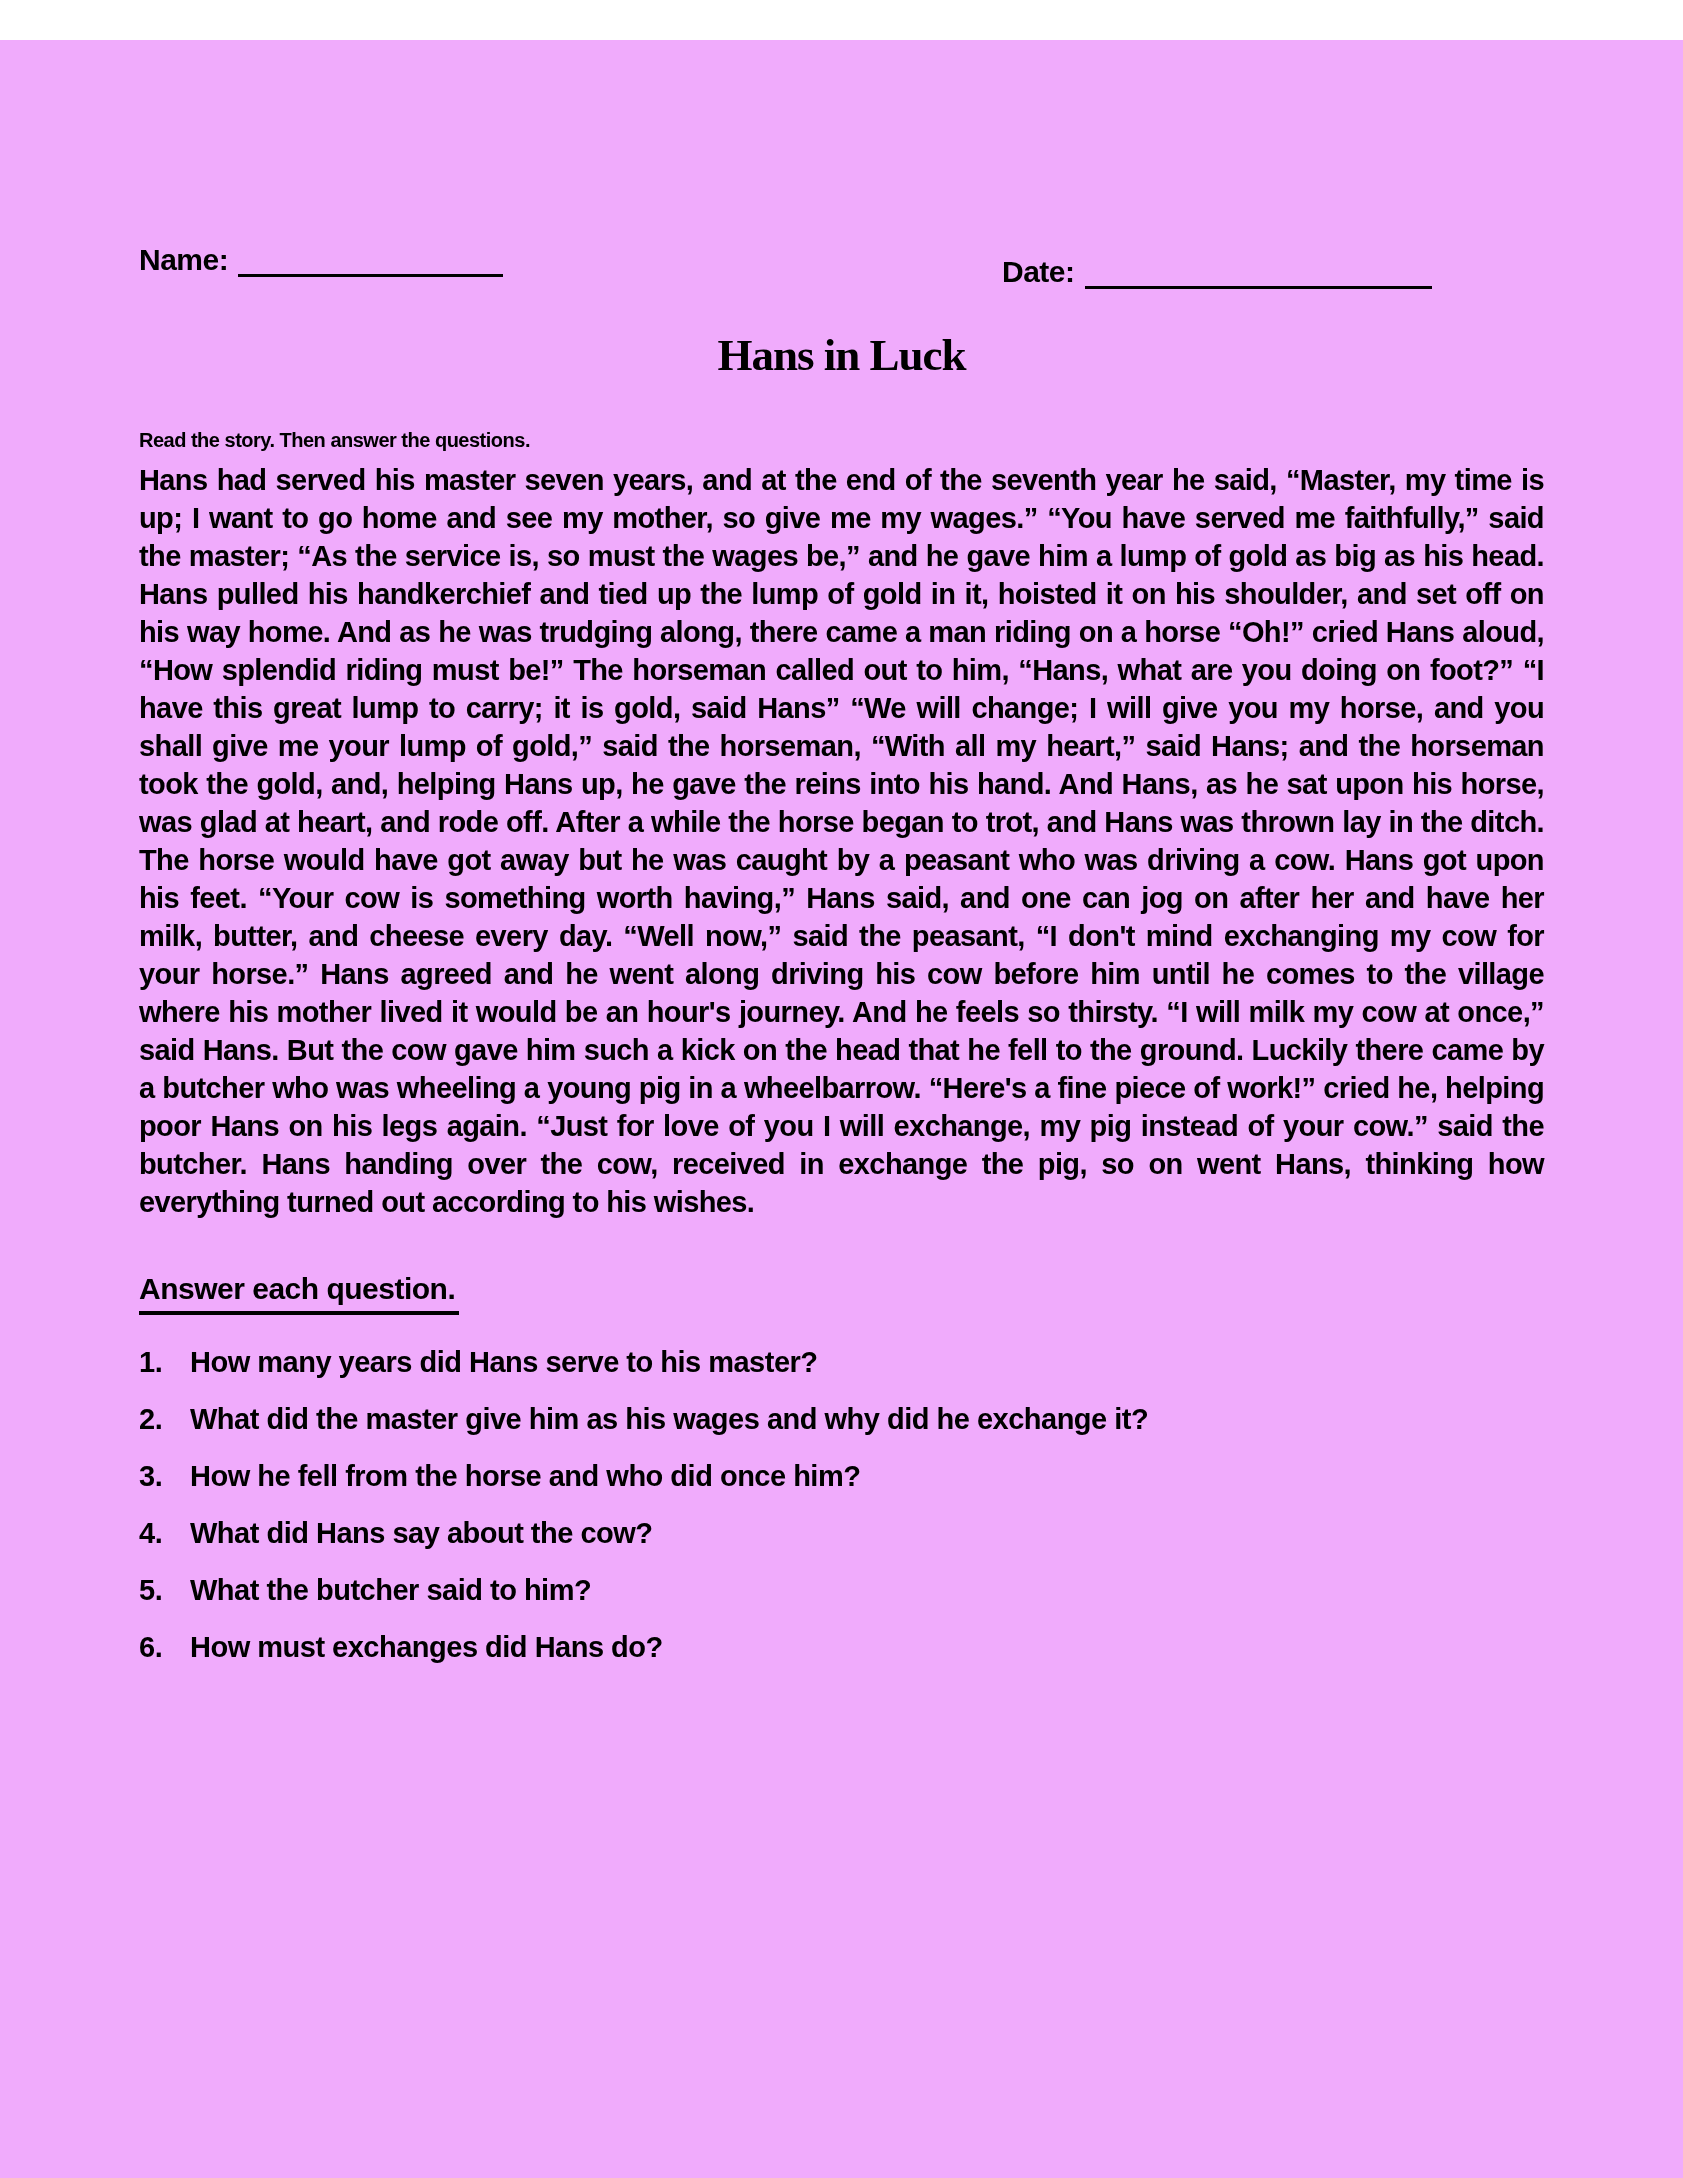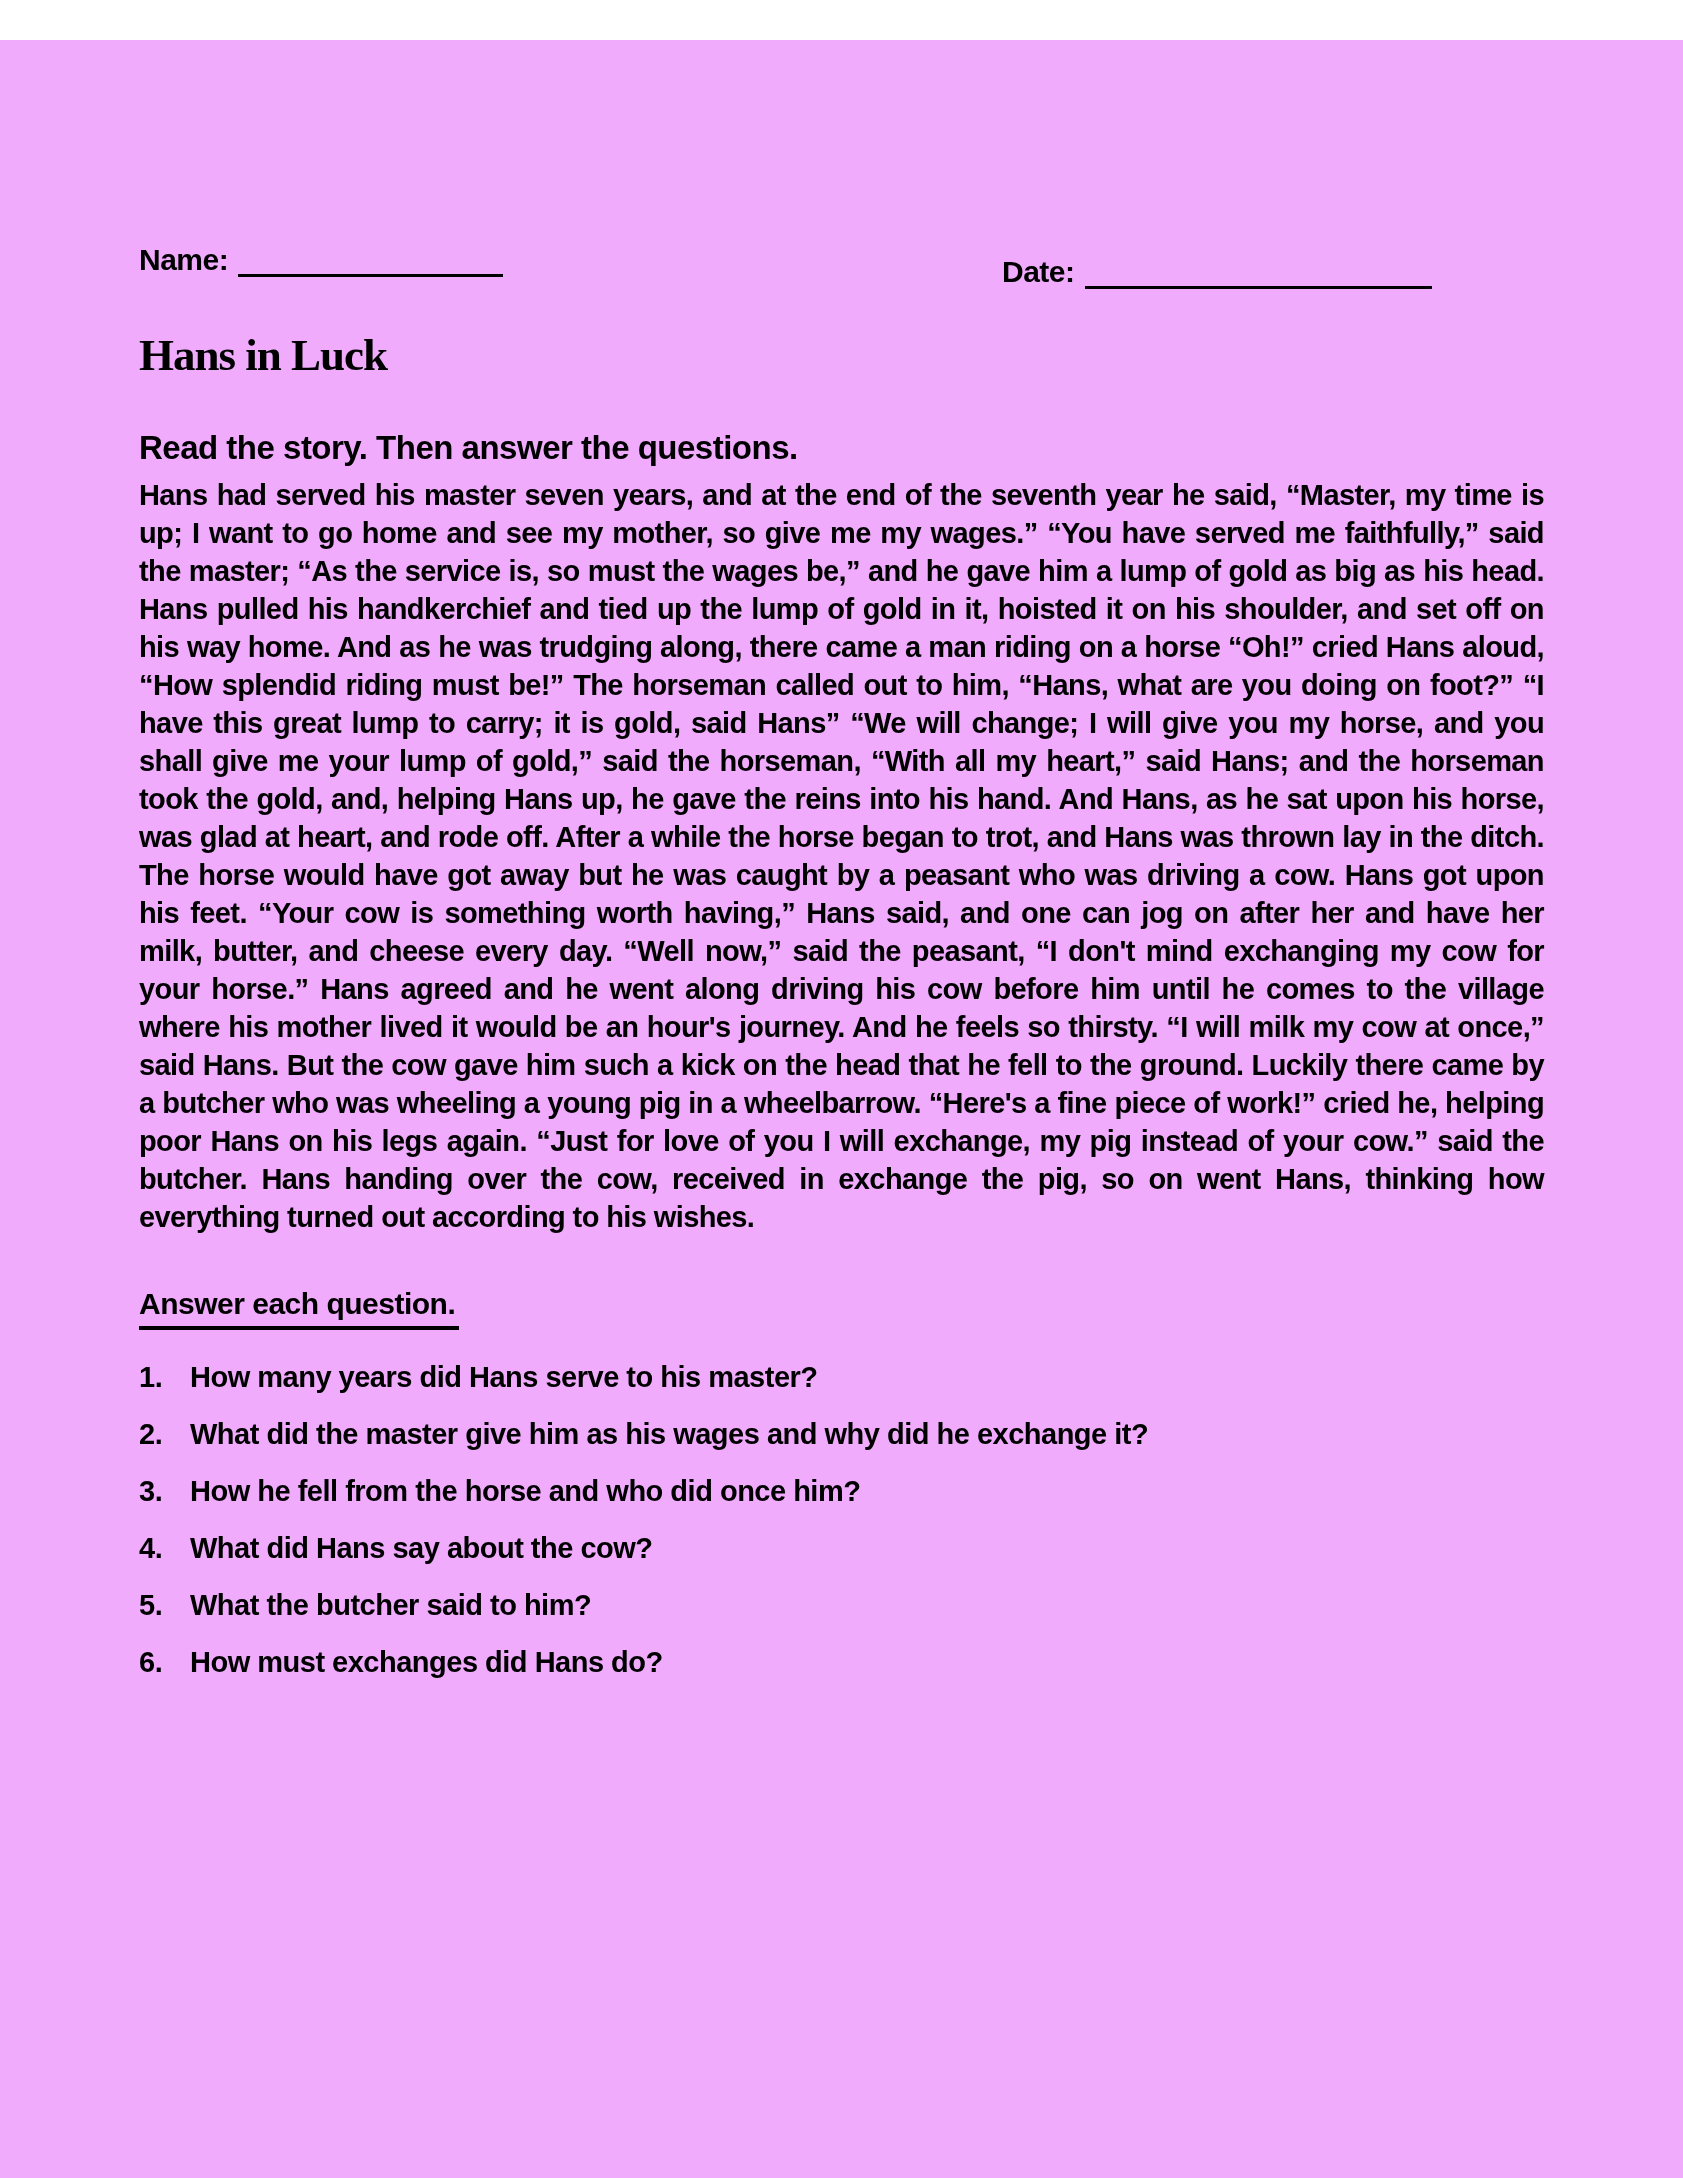--- a/index.html
+++ b/index.html
@@ -45,29 +45,30 @@
   
   .ws-title {
     margin-top: 46px;
     text-align: center;
     font-size: 42px;
     font-weight: bold;
     letter-spacing: -1.5px;
   }
   .story-title {
     margin-top: 46px;
+    text-align: center;
     font-family: "Liberation Serif", serif;
     font-size: 45px;
     font-weight: bold;
     letter-spacing: -1px;
   }
   
   .instructions {
     margin-top: 48px;
-    font-size: 33px;
+    font-size: 20px;
     font-weight: bold;
     letter-spacing: -0.5px;
   }
   .story {
     margin-top: 9px;
     font-size: 29px;
     font-weight: bold;
     line-height: 38px;
     text-align: justify;
     letter-spacing: -0.6px;

